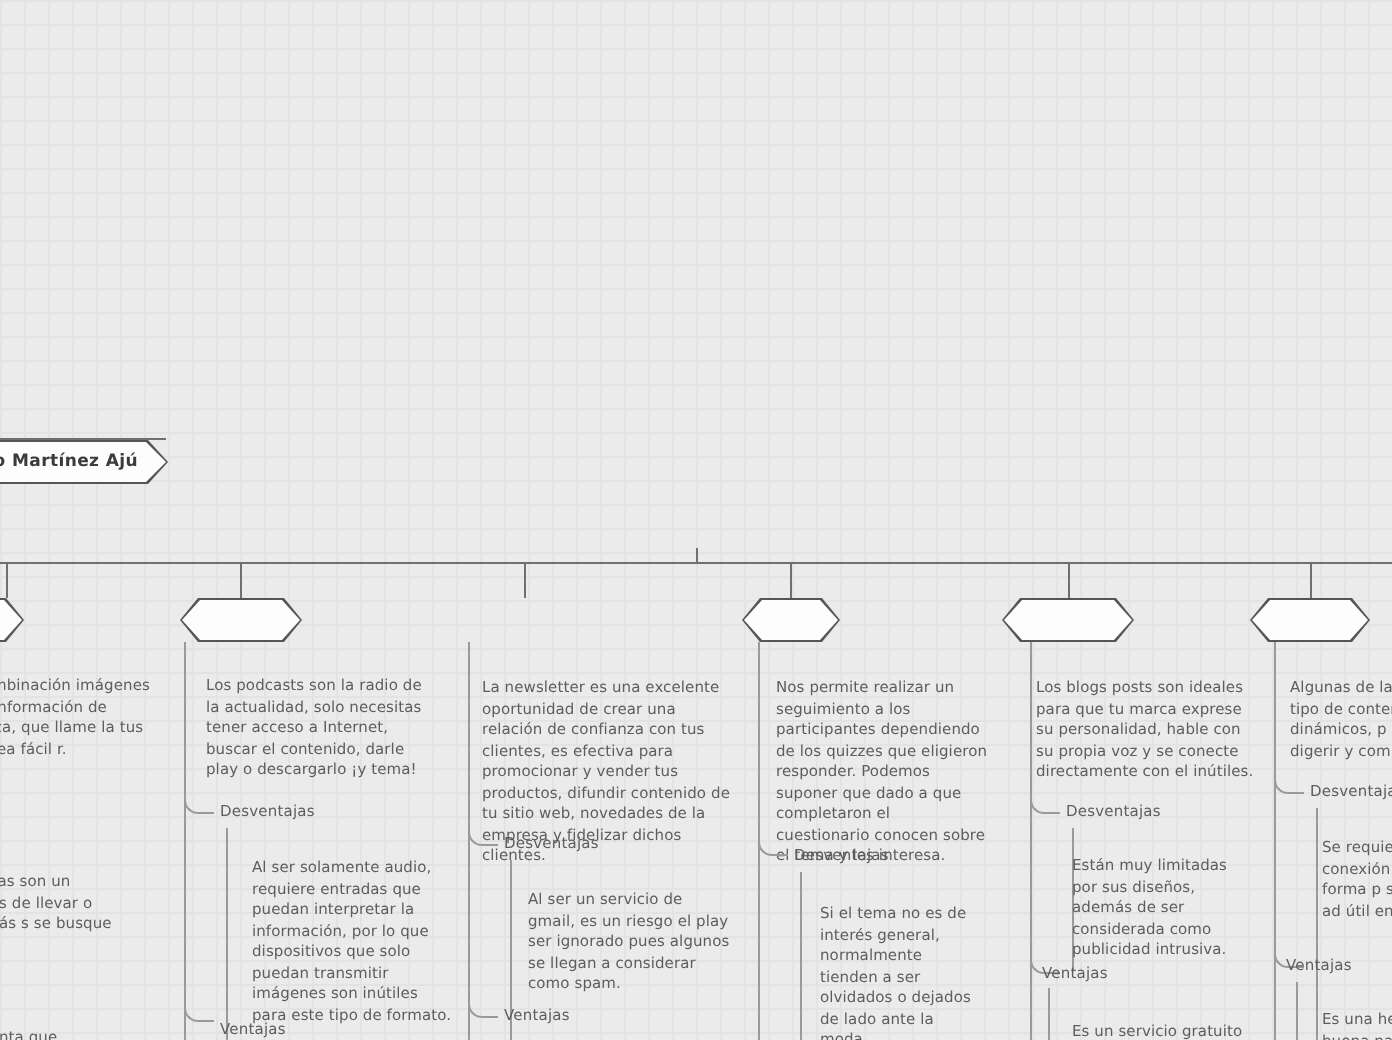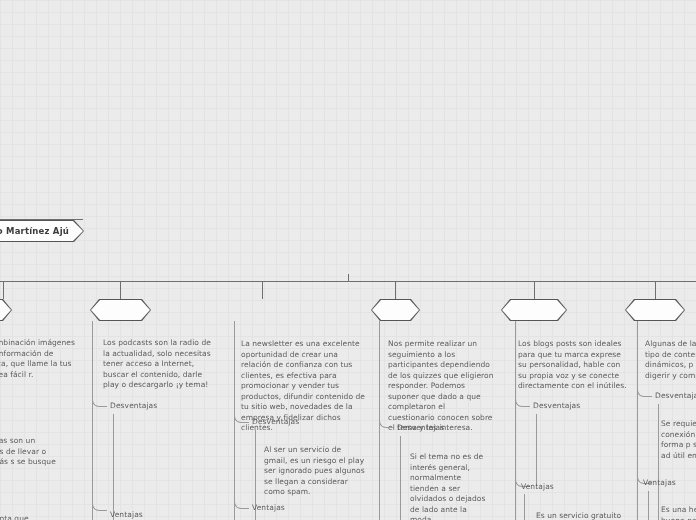--- a/index.html
+++ b/index.html
@@ -224,20 +224,21 @@
   <div class="para" style="left:-44px; top:436px; width:118px;">as infografías son un complicadas de llevar o mientras más s se busque llamar.</div>
 
   <div class="sublabel" style="left:-18px; top:496px;"></div>
   <div class="para" style="left:-42px; top:514px; width:118px;">a herramienta que</div>
 
   <div class="v-line-soft" style="left:92px; top:321px; height:199px;"></div>
   <div class="para" style="left:103px; top:338px; width:112px;">Los podcasts son la radio de la actualidad, solo necesitas tener acceso a Internet, buscar el contenido, darle play o descargarlo ¡y tema!</div>
   <div class="elbow" style="left:92px; top:392px; width:14px; height:14px;"></div>
   <div class="sublabel" style="left:110px; top:401px;">Desventajas</div>
   <div class="v-line-soft" style="left:113px; top:414px; height:106px;"></div>
+  <div class="para" style="left:126px; top:429px; width:100px;">Al ser solamente audio, requiere entradas que puedan interpretar la información, por lo que dispositivos que solo puedan transmitir imágenes son inútiles para este tipo de formato.</div>
   <div class="elbow" style="left:92px; top:496px; width:14px; height:14px;"></div>
   <div class="sublabel" style="left:110px; top:510px;">Ventajas</div>
 
   <div class="v-line-soft" style="left:234px; top:321px; height:199px;"></div>
   <div class="para" style="left:241px; top:339px; width:126px;">La newsletter es una excelente oportunidad de crear una relación de confianza con tus clientes, es efectiva para promocionar y vender tus productos, difundir contenido de tu sitio web, novedades de la empresa y fidelizar dichos clientes.</div>
   <div class="elbow" style="left:234px; top:408px; width:14px; height:14px;"></div>
   <div class="sublabel" style="left:252px; top:417px;">Desventajas</div>
   <div class="v-line-soft" style="left:255px; top:430px; height:90px;"></div>
   <div class="para" style="left:264px; top:445px; width:102px;">Al ser un servicio de gmail, es un riesgo el play ser ignorado pues algunos se llegan a considerar como spam.</div>
   <div class="elbow" style="left:234px; top:494px; width:14px; height:14px;"></div>
@@ -248,20 +249,21 @@
   <div class="elbow" style="left:379px; top:413px; width:14px; height:14px;"></div>
   <div class="sublabel" style="left:397px; top:423px;">Desventajas</div>
   <div class="v-line-soft" style="left:400px; top:436px; height:84px;"></div>
   <div class="para" style="left:410px; top:452px; width:78px;">Si el tema no es de interés general, normalmente tienden a ser olvidados o dejados de lado ante la moda.</div>
 
   <div class="v-line-soft" style="left:515px; top:321px; height:199px;"></div>
   <div class="para" style="left:518px; top:339px; width:112px;">Los blogs posts son ideales para que tu marca exprese su personalidad, hable con su propia voz y se conecte directamente con el inútiles.</div>
   <div class="elbow" style="left:515px; top:392px; width:14px; height:14px;"></div>
   <div class="sublabel" style="left:533px; top:401px;">Desventajas</div>
   <div class="v-line-soft" style="left:536px; top:414px; height:72px;"></div>
+  <div class="para" style="left:536px; top:428px; width:80px;">Están muy limitadas por sus diseños, además de ser considerada como publicidad intrusiva.</div>
   <div class="elbow" style="left:515px; top:472px; width:14px; height:14px;"></div>
   <div class="sublabel" style="left:521px; top:482px;">Ventajas</div>
   <div class="v-line-soft" style="left:524px; top:494px; height:26px;"></div>
   <div class="para" style="left:536px; top:511px; width:86px;">Es un servicio gratuito</div>
 
   <div class="v-line-soft" style="left:637px; top:321px; height:199px;"></div>
   <div class="para" style="left:645px; top:339px; width:78px;">Algunas de las ve tipo de contenid son dinámicos, p de digerir y comp</div>
   <div class="elbow" style="left:637px; top:382px; width:14px; height:14px;"></div>
   <div class="sublabel" style="left:655px; top:391px;">Desventajas</div>
   <div class="v-line-soft" style="left:658px; top:404px; height:116px;"></div>

